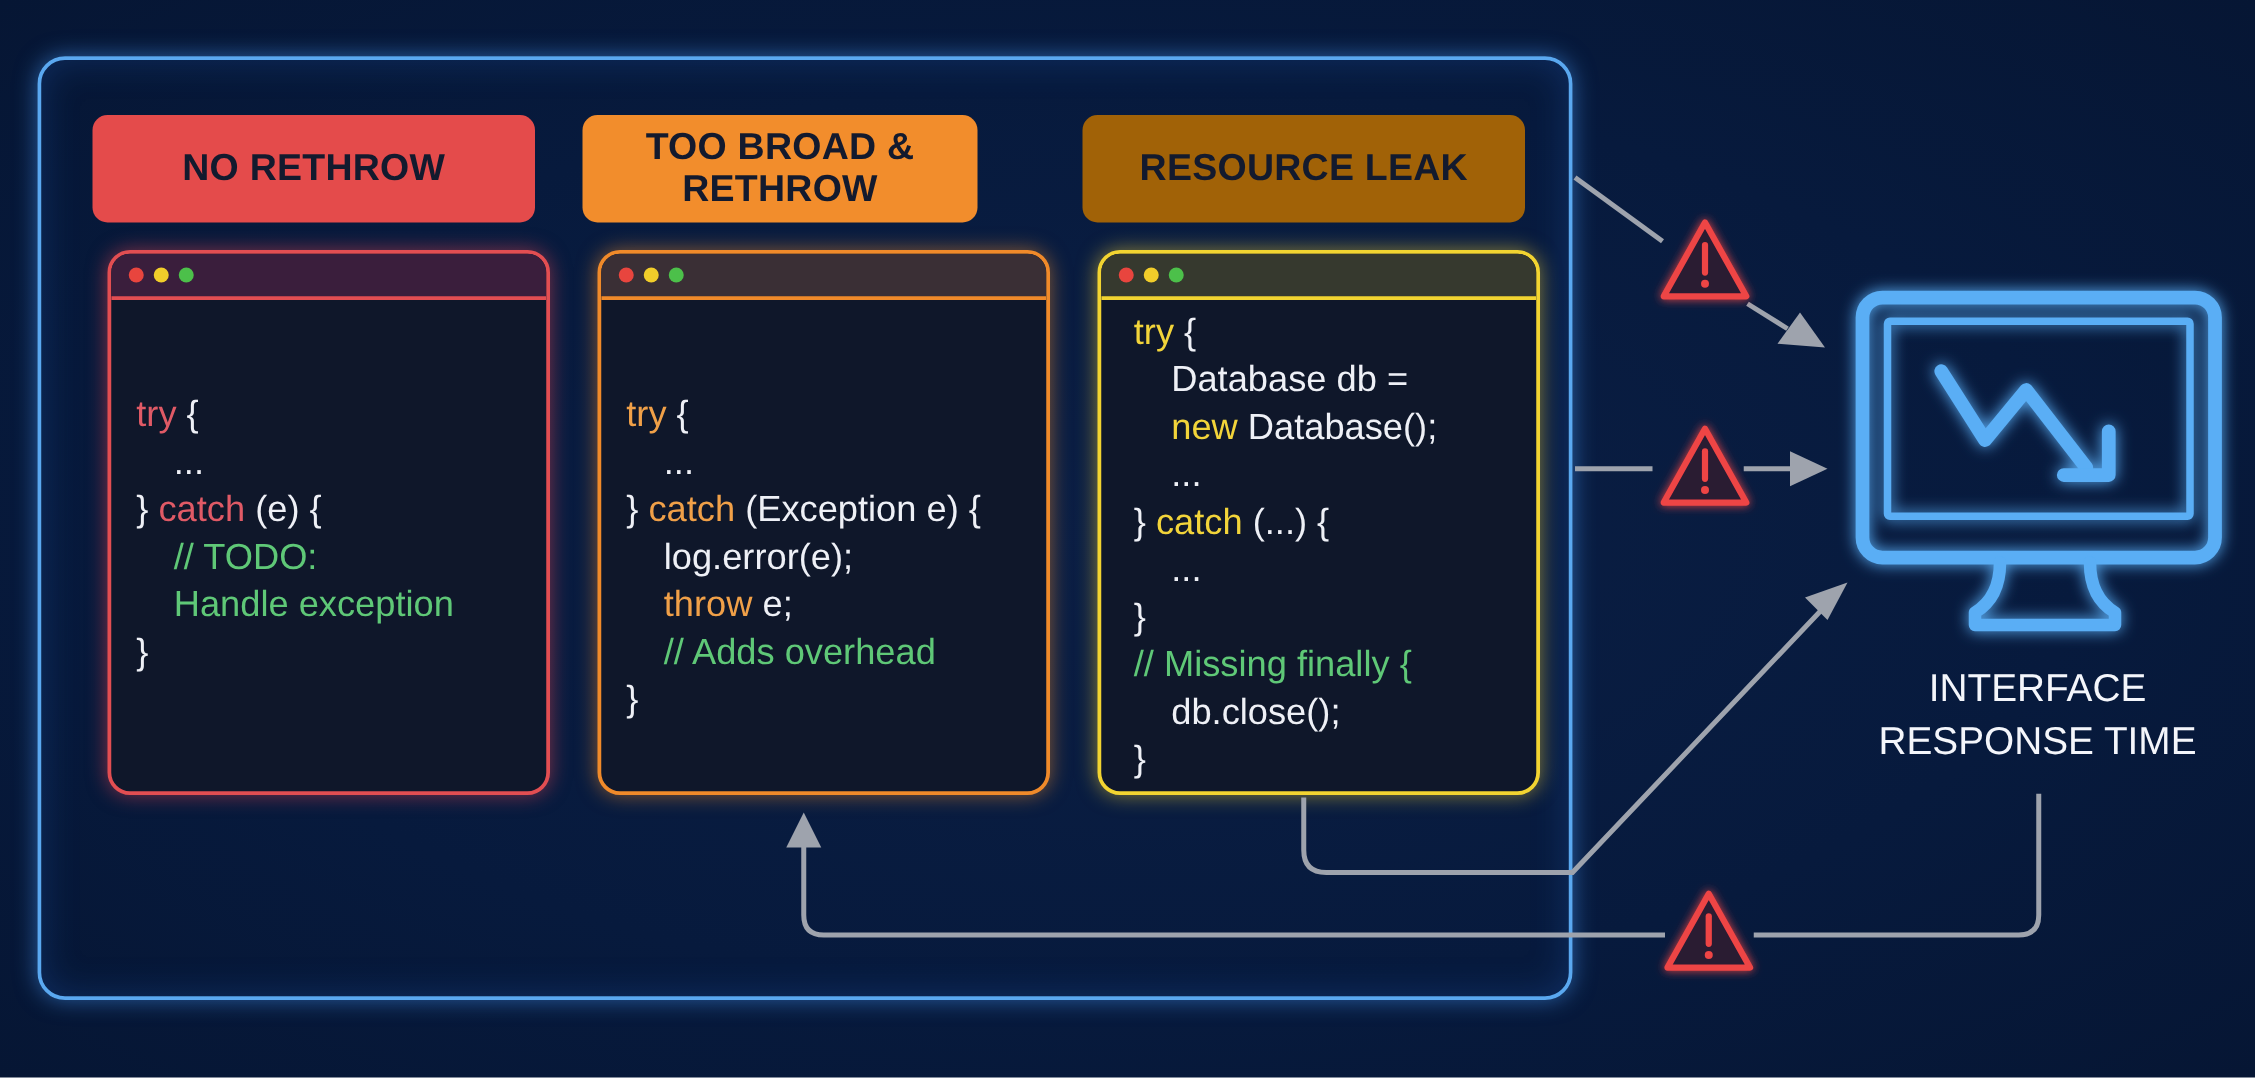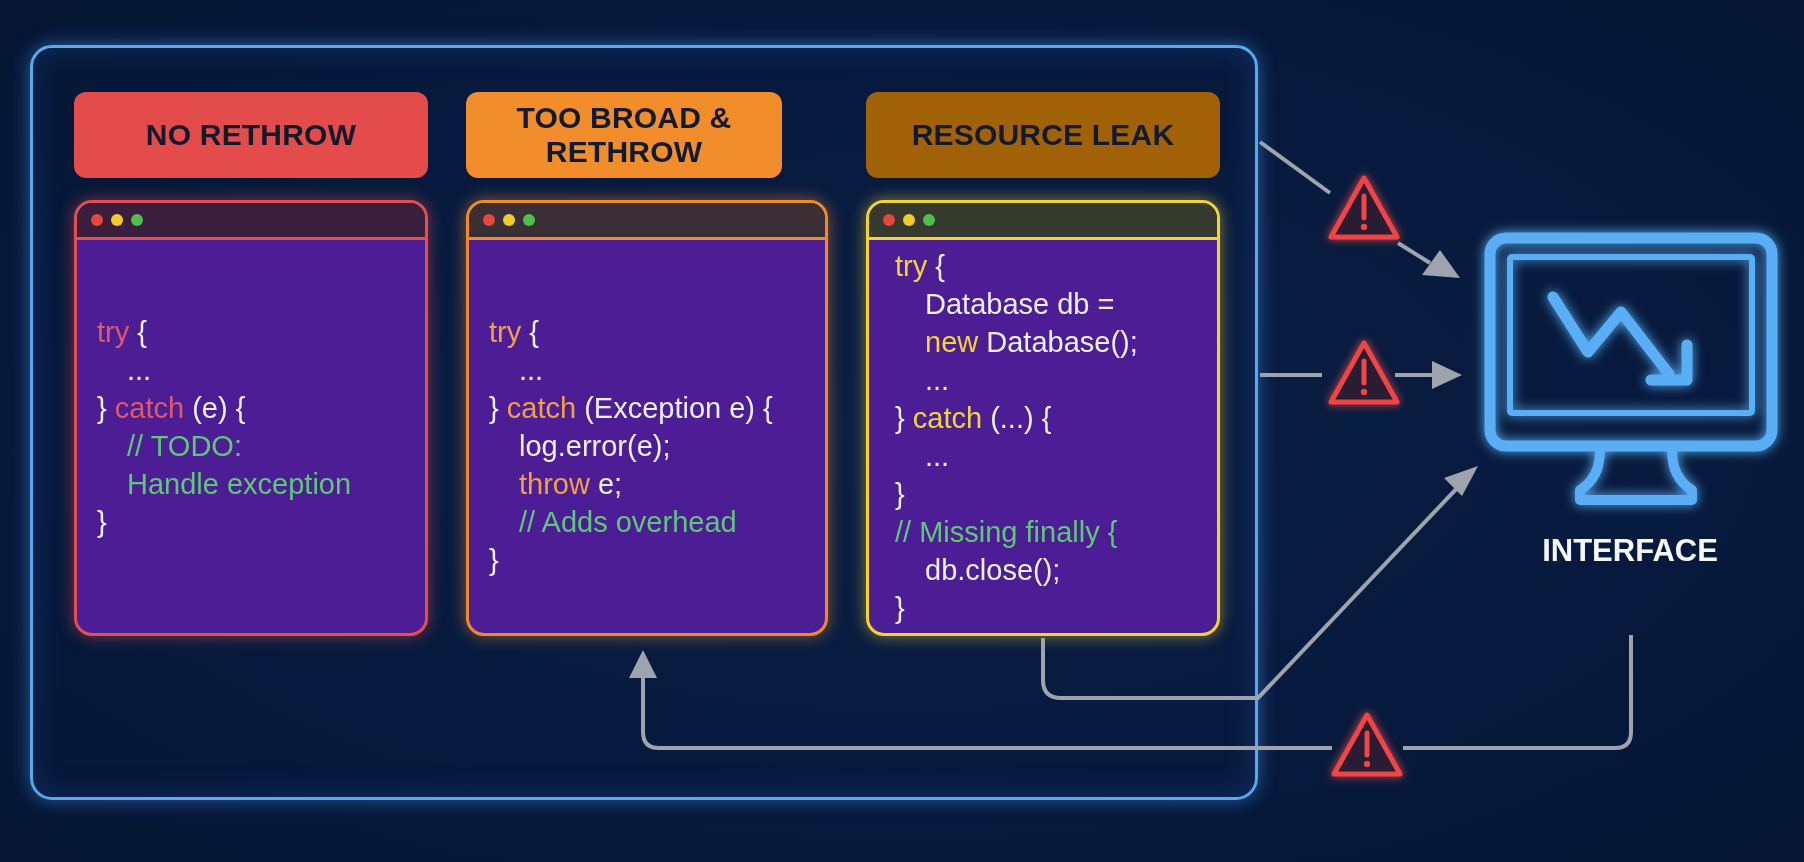--- a/index.html
+++ b/index.html
@@ -17,21 +17,21 @@
   .pill {
     position:absolute; top:92px; height:86px; border-radius:12px;
     display:flex; align-items:center; justify-content:center; text-align:center;
     color:#131a2e; font-weight:bold; font-size:30px; line-height:34px; letter-spacing:0.2px;
   }
   .pill.red { left:74px; width:354px; background:#e44b4b; }
   .pill.orange { left:466px; width:316px; background:#f28d2c; }
   .pill.yellow { left:866px; width:354px; background:#a16207; }
   .win {
     position:absolute; top:200px; height:436px; border-radius:18px; box-sizing:border-box;
-    border:3px solid; background:#4c1d95; overflow:hidden;
+    border:3px solid; background:#0f172a; overflow:hidden;margin-left:12px;
   }
   .win.red { left:74px; width:354px; border-color:#e24e52; box-shadow:0 0 16px rgba(230,70,80,0.55); }
   .win.orange { left:466px; width:362px; border-color:#f08a2a; box-shadow:0 0 16px rgba(240,140,40,0.55); }
   .win.yellow { left:866px; width:354px; border-color:#f2d431; box-shadow:0 0 16px rgba(245,210,50,0.55); }
   .titlebar {
     height:34px; border-bottom:3px solid; display:flex; align-items:center; padding-left:14px; gap:8px;
   }
   .win.red .titlebar { border-color:#e24e52; background:#3a1e3c; }
   .win.orange .titlebar { border-color:#f08a2a; background:#3a2f35; }
   .win.yellow .titlebar { border-color:#f2d431; background:#36392e; }
@@ -42,21 +42,21 @@
   .win.orange .code { top:110px; left:20px; }
   .win.yellow .code { top:44px; left:26px; }
   .kw-red { color:#e05a66; }
   .kw-orange { color:#f0a048; }
   .kw-yellow { color:#f2d43a; }
   .cm { color:#5fc877; }
   .ln { display:block; height:38px; }
   .overlay { position:absolute; left:0; top:0; }
   .out-label {
     position:absolute; left:1480px; top:530px; width:300px; text-align:center;
-    color:#f4f6fb; font-weight:bold; font-size:31px; line-height:42px;
+    color:#f4f6fb; font-weight:normal; font-size:31px; line-height:42px;
   }
 </style>
 </head>
 <body>
 
 <div class="frame"></div>
 
 <div class="pill red">NO RETHROW</div>
 <div class="pill orange" style="padding:0 40px; box-sizing:border-box;">
     <span>TOO BROAD &amp; RETHROW</span>
@@ -146,13 +146,14 @@
     <rect x="1490" y="238" width="282" height="208" rx="16" stroke-width="11"></rect>
     <rect x="1510" y="257" width="242" height="156" rx="2" stroke-width="6"></rect>
     <path d="M1600,450 Q1600,478 1580,490 L1580,500 L1692,500 L1692,490 Q1672,478 1672,450" stroke-width="10"></path>
     <polyline points="1553,297 1588,352 1621,312 1669,374" stroke-width="11"></polyline>
     <polyline points="1651,380 1687,380 1687,345" stroke-width="11"></polyline>
   </g>
 </svg>
 
 <div class="out-label">
   <div>INTERFACE</div>
+  <div>RESPONSE TIME</div>
 </div>
 
 </body></html>

